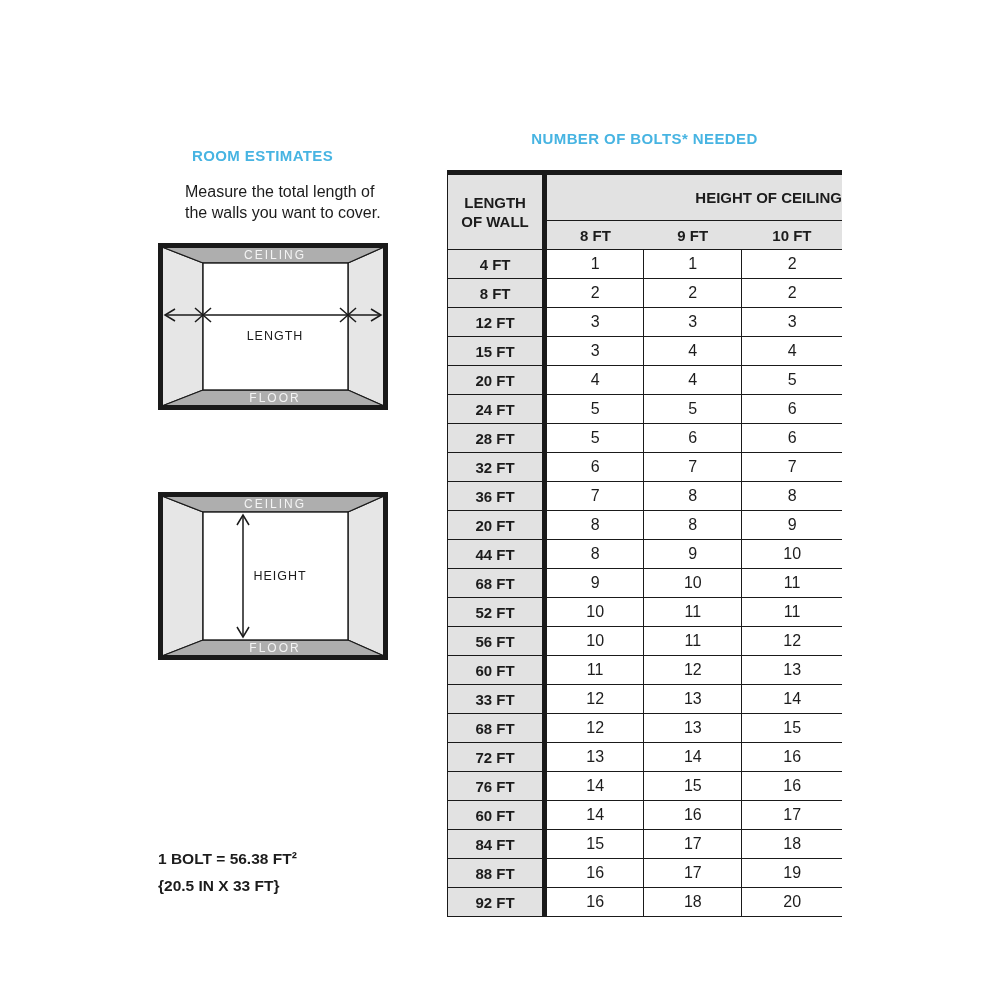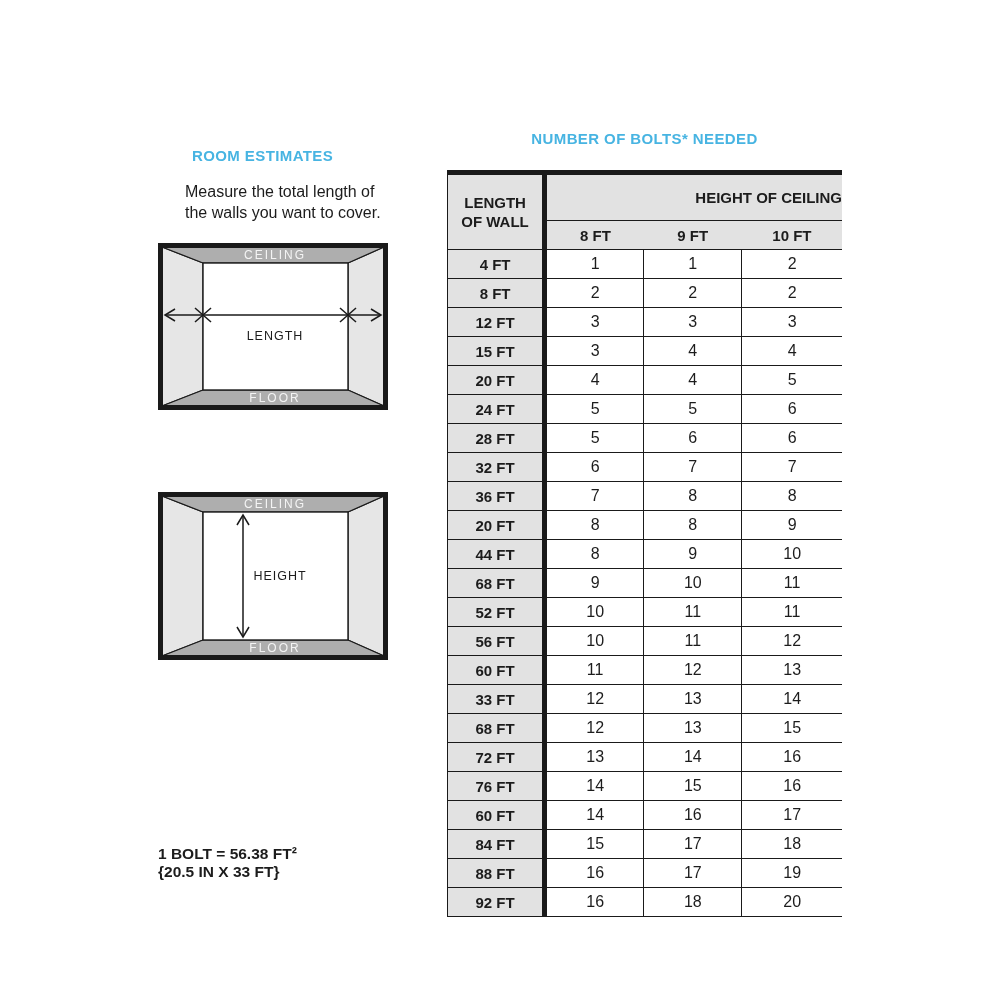--- a/index.html
+++ b/index.html
@@ -31,21 +31,21 @@
   .diagram{position:absolute;left:158px;}
   #diagram-length{top:243px;}
   #diagram-height{top:492px;}
   .diagram text{font-family:"Liberation Sans",sans-serif;}
   .band-label{font-size:12px;fill:#f4f4f4;letter-spacing:2px;}
   .dim-label{font-size:12.5px;fill:var(--ink);letter-spacing:1px;}
 
   .footnote{position:absolute;left:158px;top:791px;font-size:15.5px;font-weight:700;
     line-height:19px;white-space:pre-wrap;}
   .bolt-info{position:absolute;left:158px;top:845px;font-size:15.5px;font-weight:700;
-    line-height:18px;white-space:pre-line;}
+    line-height:27px;white-space:pre-line;}
 
   .bolts-table{position:absolute;left:447px;top:170px;border-collapse:collapse;
     width:395px;table-layout:fixed;
     border-top:5px solid var(--line);border-left:1.5px solid var(--line);
     border-bottom:1.5px solid var(--line);}
   .bolts-table th,.bolts-table td{font-size:15px;text-align:center;vertical-align:middle;}
   .bolts-table th{font-weight:700;background:var(--cell-gray);}
   th.corner-header{width:97px;border-right:5px solid var(--line);
     border-bottom:1.5px solid var(--line);white-space:pre-line;line-height:19px;font-size:15px;}
   th.group-header{border-bottom:1.5px solid var(--line);height:48px;font-size:15px;text-align:right;}

